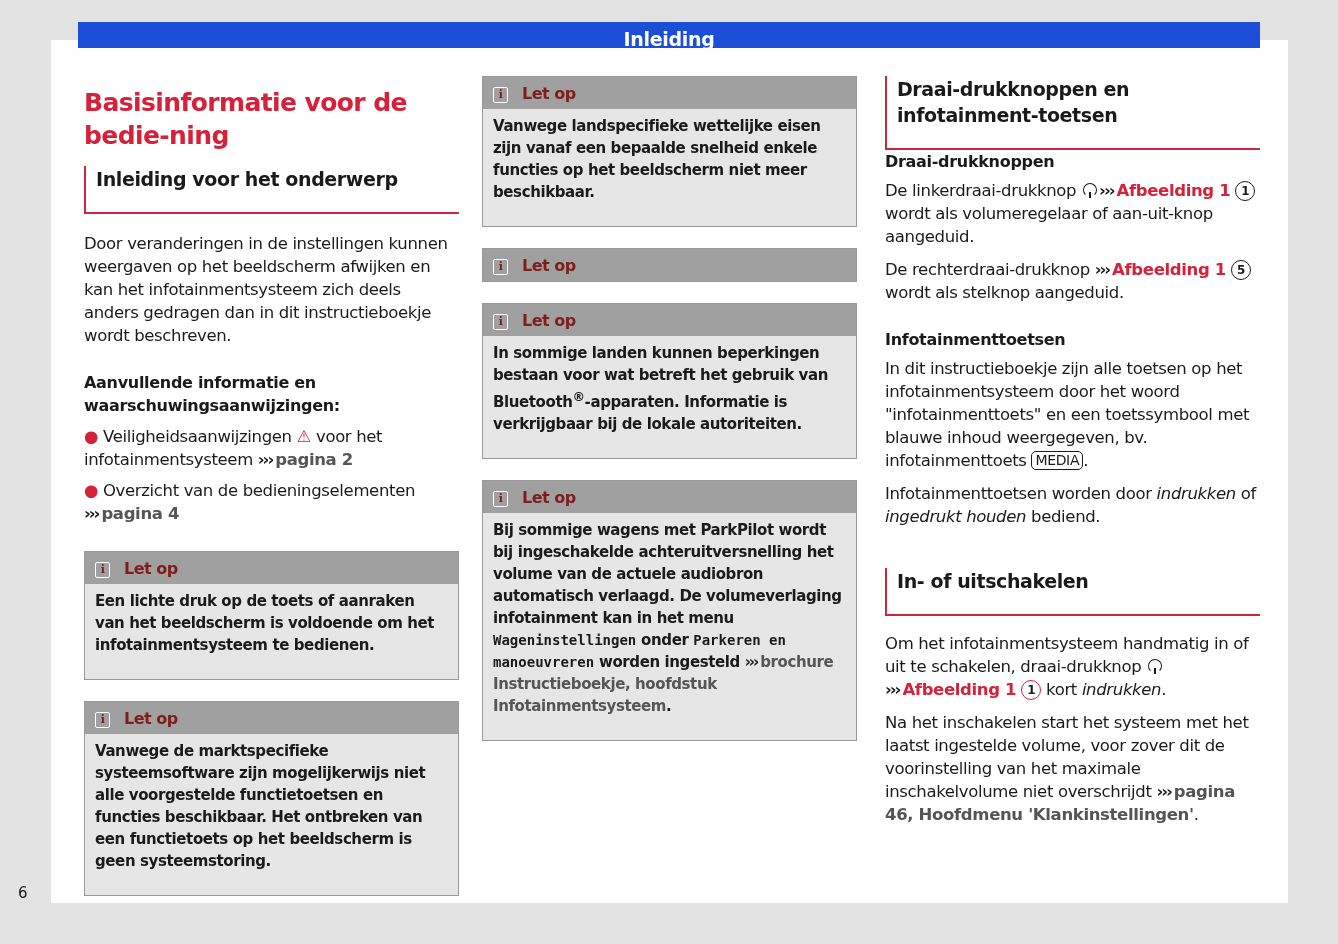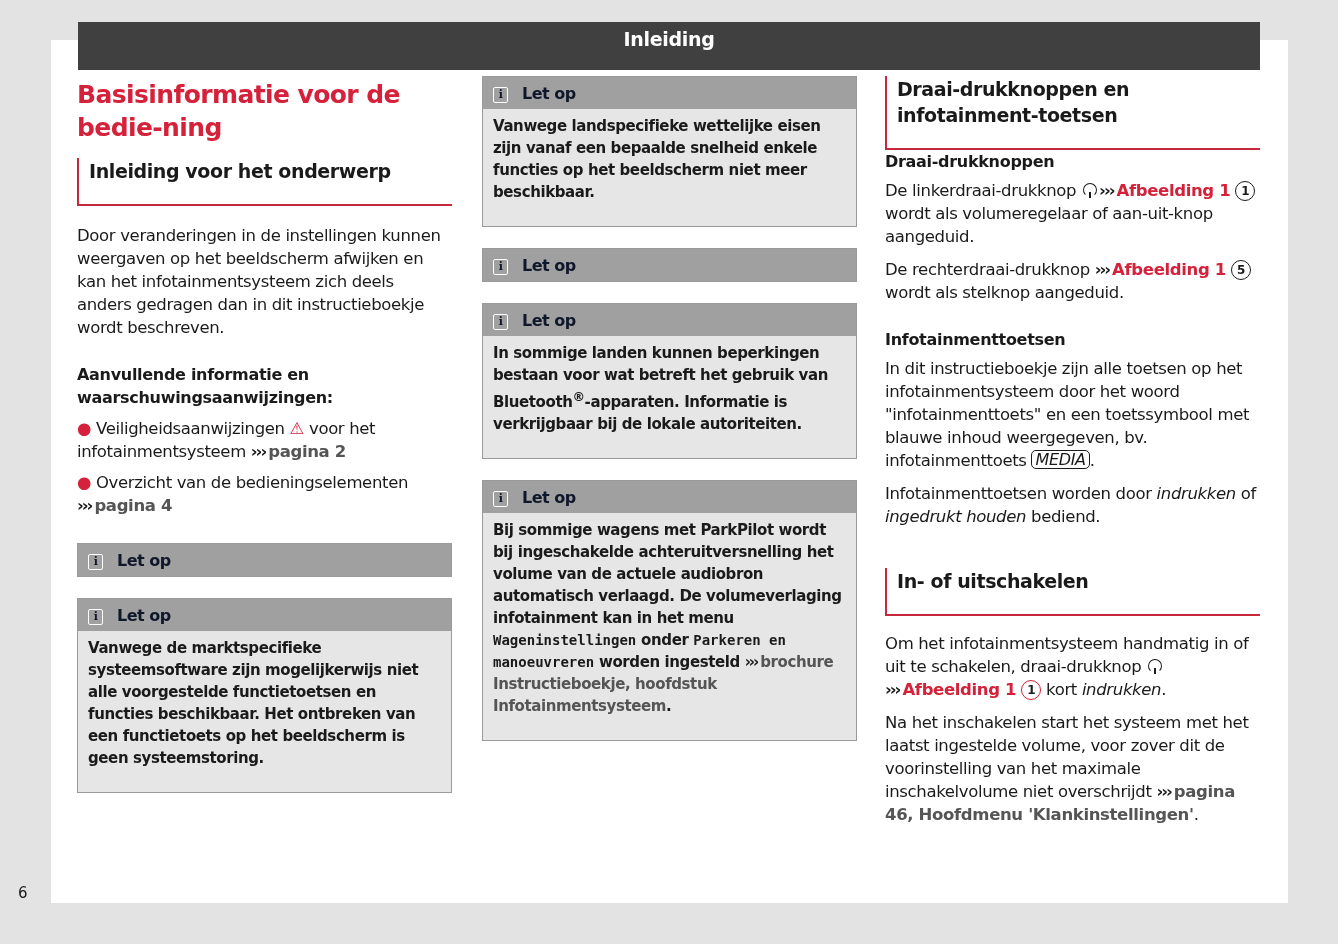--- a/index.html
+++ b/index.html
@@ -1,43 +1,43 @@
 <!DOCTYPE html>
 <html><head>
 <meta charset="utf-8">
 <style>
   html, body { margin:0; padding:0; }
   body { width:1338px; height:944px; background:#e3e3e3; position:relative; overflow:hidden;
          font-family:"DejaVu Sans", sans-serif; color:#1a1a1a; }
   .page { position:absolute; left:51px; top:40px; width:1237px; height:863px; background:#fff; }
-  .header-bar { position:absolute; left:78px; top:22px; width:1182px; height:48px; background:#404040;
+  .header-bar { position:absolute; left:78px; top:22px; width:1182px; height:26px; background:#1d4ed8;
          color:#fff; font-weight:bold; font-size:19px; text-align:center; line-height:35px; font-family:"DejaVu Sans", sans-serif; letter-spacing:-0.3px; }
   .page-number { position:absolute; left:18px; top:884px; font-size:15px; color:#1a1a1a; }
   .col { position:absolute; top:76px; }
-  .col1 { left:77px; width:375px; }
+  .col1 { left:84px; width:375px;margin-top:8px; }
   .col2 { left:482px; width:375px; }
   .col3 { left:885px; width:375px; }
   .chapter-title { color:#d5213a; font-weight:bold; font-size:25px; line-height:33px; margin:2px 0 14px 0; letter-spacing:-0.6px; }
   .section-heading { border-left:2px solid #c8283c; border-bottom:2px solid #c8283c; padding:0 0 20px 10px;
         font-weight:bold; font-size:19px; line-height:26px; letter-spacing:-0.4px; }
   .sub-heading { font-weight:bold; font-size:16px; line-height:23px; letter-spacing:-0.3px; }
   p, .para { font-size:16.5px; line-height:23px; margin:0; letter-spacing:-0.35px; }
   .red { color:#d5213a; font-weight:bold; }
   .ref { color:#555; font-weight:bold; }
   .arrows { font-weight:bold; letter-spacing:-2px; margin-right:3px; }
   .bullet { color:#d5213a; }
   .circle { display:inline-block; width:18px; height:18px; border:1.5px solid #1a1a1a; border-radius:50%;
             font-size:12px; line-height:18px; text-align:center; font-weight:bold; vertical-align:1px; box-sizing:content-box; }
   .circle.redc { border-color:#d5213a; color:#1a1a1a; }
-  .key { display:inline-block; border:1.3px solid #1a1a1a; border-radius:5px; font-size:16px; padding:0 3px; line-height:17px; vertical-align:1px;font-style:italic; }
+  .key { display:inline-block; border:1.3px solid #1a1a1a; border-radius:5px; font-size:14px; padding:0 3px; line-height:17px; vertical-align:1px; }
   .knob { display:inline-block; width:12px; height:12px; border:1.6px solid #1a1a1a; border-radius:50%; border-bottom-color:transparent; vertical-align:-1px; margin:0 2px; position:relative; }
   .knob::after { content:""; position:absolute; left:5px; top:8px; width:2px; height:6px; background:#1a1a1a; }
   .warn { color:#d5213a; }
   .note { border:1.5px solid #9a9a9a; background:#e6e6e6; margin-bottom:21px; }
-  .note-head { background:#a0a0a0; height:32px; color:#0f172a; font-weight:bold; font-size:16px; line-height:34px; padding-left:10px; letter-spacing:-0.5px; }
+  .note-head { background:#a0a0a0; height:32px; color:#7f1d1d; font-weight:bold; font-size:16px; line-height:34px; padding-left:10px; letter-spacing:-0.5px; }
   .info-icon { display:inline-block; width:13px; height:14px; border:1.5px solid #fff; border-radius:2px; font-size:11px; line-height:14px;
                text-align:center; margin-right:14px; font-family:"DejaVu Serif", serif; vertical-align:1px; }
   .note-body { padding:6px 10px 23px 10px; font-weight:bold; font-size:15px; line-height:22px; letter-spacing:-0.4px; }
   .mono { font-family:"DejaVu Sans Mono", monospace; font-weight:bold; font-size:14px; letter-spacing:0; }
   .mt { margin-top:10px; }
   i, .it { font-style:italic; }
 </style>
 </head>
 <body>
 
@@ -56,20 +56,21 @@
     <span>voor het infotainmentsysteem</span>
     <span class="arrows">›››</span><span class="ref">pagina 2</span>
   </div>
   <div class="para" style="margin-top:8px; margin-bottom:26px">
     <span class="bullet">●</span>
     <span>Overzicht van de bedieningselementen</span>
     <span class="arrows">›››</span><span class="ref">pagina 4</span>
   </div>
   <div class="note">
     <div class="note-head"><span class="info-icon">i</span><span>Let op</span></div>
+    <div class="note-body">Een lichte druk op de toets of aanraken van het beeldscherm is voldoende om het infotainmentsysteem te bedienen.</div>
   </div>
   <div class="note">
     <div class="note-head"><span class="info-icon">i</span><span>Let op</span></div>
     <div class="note-body">Vanwege de marktspecifieke systeemsoftware zijn mogelijkerwijs niet alle voorgestelde functietoetsen en functies beschikbaar. Het ontbreken van een functietoets op het beeldscherm is geen systeemstoring.</div>
   </div>
 </div>
 
 <div class="col col2">
   <div class="note">
     <div class="note-head"><span class="info-icon">i</span><span>Let op</span></div>

